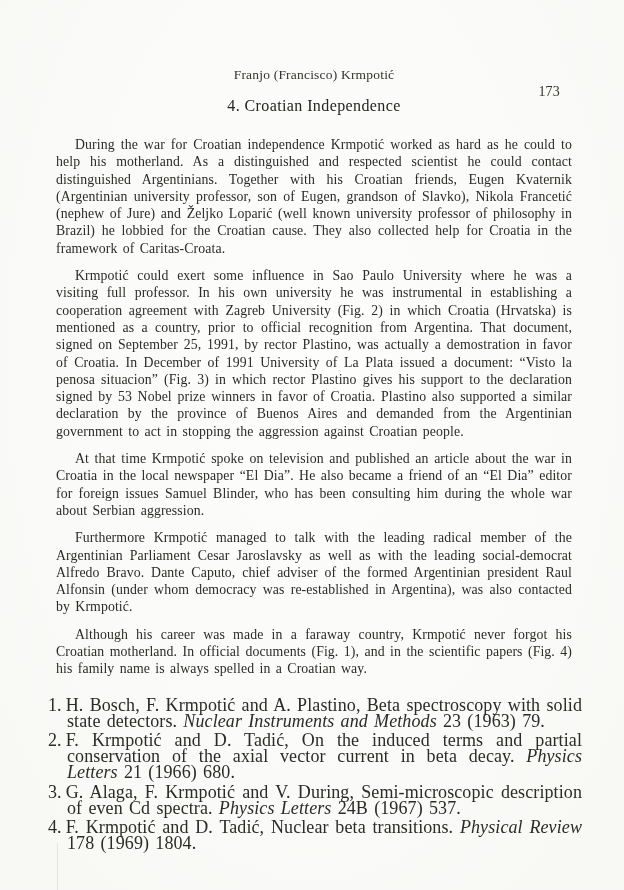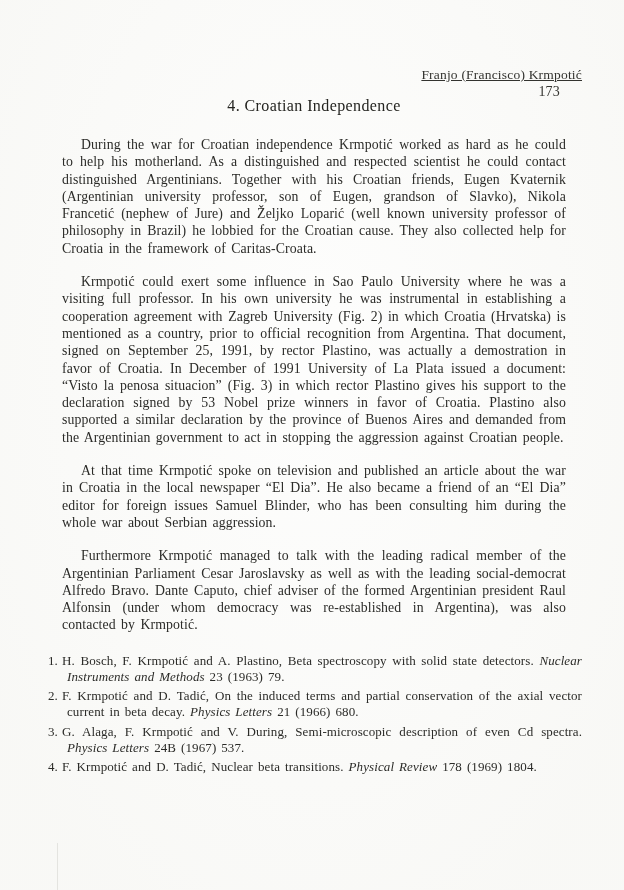--- a/index.html
+++ b/index.html
@@ -20,47 +20,46 @@
     width: 624px;
     height: 890px;
     box-sizing: border-box;
     padding: 66px 42px 0 46px;
     background:
       radial-gradient(ellipse at 50% 40%, rgba(255,255,255,0.6) 0%, rgba(240,240,236,0.25) 85%),
       #fbfbf9;
   }
   .running-header {
     position: relative;
-    text-align: right;
+    text-align: center;
     font-size: 13.5px;
     line-height: 17px;
     color: #33332f;
     letter-spacing: 0.2px;
-    text-decoration: underline;
   }
   .page-number {
     position: absolute;
     right: 22px;
     top: 17px;
     font-size: 14px;
     color: #33332f;
   }
   .section-title {
     margin: 14px 0 0 0;
     text-align: center;
     font-size: 16px;
     font-weight: 400;
     letter-spacing: 0.4px;
     color: #242420;
   }
   .body-text {
     margin-top: 21px;
   }
   .body-text p {
-    margin: 16px;
+    margin: 10px;
     font-size: 13.8px;
     line-height: 17.3px;
     text-align: justify;
     text-indent: 19px;
     word-spacing: 1.8px;
     letter-spacing: 0.1px;
     color: #2b2b28;
   }
   .references-heading {
     margin: 26px 0 0 0;
@@ -68,21 +67,21 @@
     font-size: 15.5px;
     font-weight: 700;
     letter-spacing: 0.4px;
     color: #242420;
   }
   .references-list {
     margin-top: 19px;
     padding-left: 2px;
   }
   .ref {
-    font-size: 13px;
+    font-size: 18px;
     line-height: 16.2px;
     text-align: justify;
     word-spacing: 1.6px;
     letter-spacing: 0.1px;
     padding-left: 19px;
     text-indent: -19px;
     margin-bottom: 3px;
     color: #2b2b28;
   }
   .ref .italic {
@@ -110,20 +109,21 @@
     <span class="page-number">173</span>
   </div>
 
   <h1 class="section-title">4. Croatian Independence</h1>
 
   <div class="body-text" id="paragraphs">
       <p>During the war for Croatian independence Krmpotić worked as hard as he could to help his motherland. As a distinguished and respected scientist he could contact distinguished Argentinians. Together with his Croatian friends, Eugen Kvaternik (Argentinian university professor, son of Eugen, grandson of Slavko), Nikola Francetić (nephew of Jure) and Željko Loparić (well known university professor of philosophy in Brazil) he lobbied for the Croatian cause. They also collected help for Croatia in the framework of Caritas-Croata.</p>
       <p>Krmpotić could exert some influence in Sao Paulo University where he was a visiting full professor. In his own university he was instrumental in establishing a cooperation agreement with Zagreb University (Fig. 2) in which Croatia (Hrvatska) is mentioned as a country, prior to official recognition from Argentina. That document, signed on September 25, 1991, by rector Plastino, was actually a demostration in favor of Croatia. In December of 1991 University of La Plata issued a document: “Visto la penosa situacion” (Fig. 3) in which rector Plastino gives his support to the declaration signed by 53 Nobel prize winners in favor of Croatia. Plastino also supported a similar declaration by the province of Buenos Aires and demanded from the Argentinian government to act in stopping the aggression against Croatian people.</p>
       <p>At that time Krmpotić spoke on television and published an article about the war in Croatia in the local newspaper “El Dia”. He also became a friend of an “El Dia” editor for foreign issues Samuel Blinder, who has been consulting him during the whole war about Serbian aggression.</p>
       <p>Furthermore Krmpotić managed to talk with the leading radical member of the Argentinian Parliament Cesar Jaroslavsky as well as with the leading social-democrat Alfredo Bravo. Dante Caputo, chief adviser of the formed Argentinian president Raul Alfonsin (under whom democracy was re-established in Argentina), was also contacted by Krmpotić.</p>
+      <p>Although his career was made in a faraway country, Krmpotić never forgot his Croatian motherland. In official documents (Fig. 1), and in the scientific papers (Fig. 4) his family name is always spelled in a Croatian way.</p>
     </div>
 
 
   <div class="references-list" id="references">
       <div class="ref"><span class="ref-num">1.</span><span>H. Bosch, F. Krmpotić and A. Plastino, Beta spectroscopy with solid state detectors. </span><span class="italic">Nuclear Instruments and Methods</span><span> 23 (1963) 79.</span></div>
       <div class="ref"><span class="ref-num">2.</span><span>F. Krmpotić and D. Tadić, On the induced terms and partial conservation of the axial vector current in beta decay. </span><span class="italic">Physics Letters</span><span> 21 (1966) 680.</span></div>
       <div class="ref"><span class="ref-num">3.</span><span>G. Alaga, F. Krmpotić and V. During, Semi-microscopic description of even Cd spectra. </span><span class="italic">Physics Letters</span><span> 24B (1967) 537.</span></div>
       <div class="ref"><span class="ref-num">4.</span><span>F. Krmpotić and D. Tadić, Nuclear beta transitions. </span><span class="italic">Physical Review</span><span> 178 (1969) 1804.</span></div>
     </div>
 

